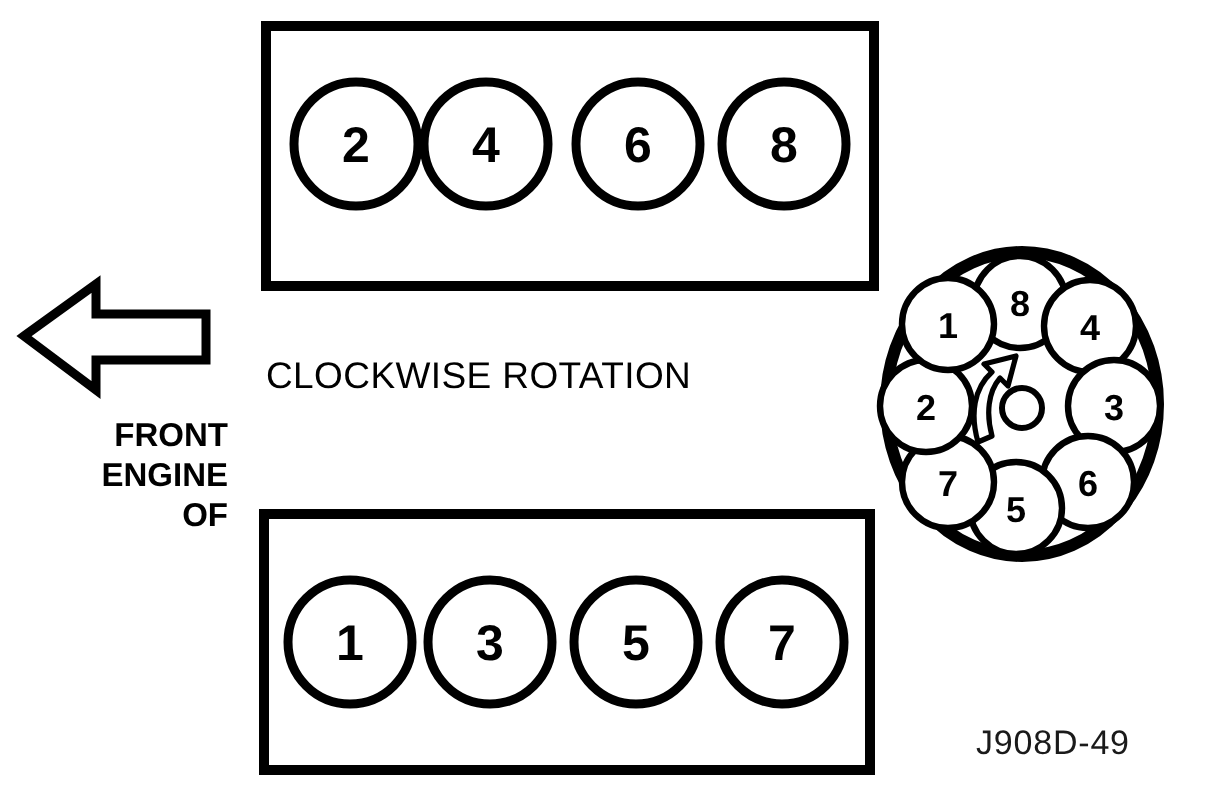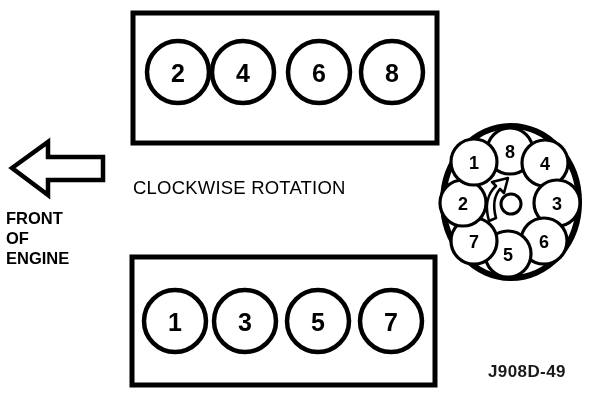--- a/index.html
+++ b/index.html
@@ -94,35 +94,35 @@
   #firing-order-label {
     top: 201px;
     font-size: 18.5px;
     letter-spacing: 0.2px;
   }
   #front-of-engine-label {
     position: absolute;
     left: 6px;
     top: 208px;
     width: 108px;
-    text-align: left;
+    text-align: right;
     color: #000000;
     font-weight: bold;
     font-size: 16.5px;
     line-height: 20px;
     font-family: "Liberation Sans", sans-serif;
   }
   #front-of-engine-label div { white-space: nowrap; }
   #figure-caption {
     position: absolute;
     left: 488px;
     top: 362px;
     color: #1a1a1a;
     font-size: 17px;
-    font-weight: bold;
+    font-weight: normal;
     letter-spacing: 0.4px;
     font-family: "Liberation Sans", sans-serif;
   }
 </style>
 </head>
 <body>
 
 <div id="diagram-root">
 
   <svg class="svg-layer" viewBox="0 0 604 405">
@@ -191,19 +191,19 @@
                Z"></path>
     </g>
 
   </svg>
 
   <div class="center-text" id="rotation-label">CLOCKWISE ROTATION</div>
 
 
   <div id="front-of-engine-label">
     <div>FRONT</div>
+    <div>ENGINE</div>
     <div>OF</div>
-    <div>ENGINE</div>
   </div>
 
   <div id="figure-caption">J908D-49</div>
 
 </div>
 
 </body></html>

